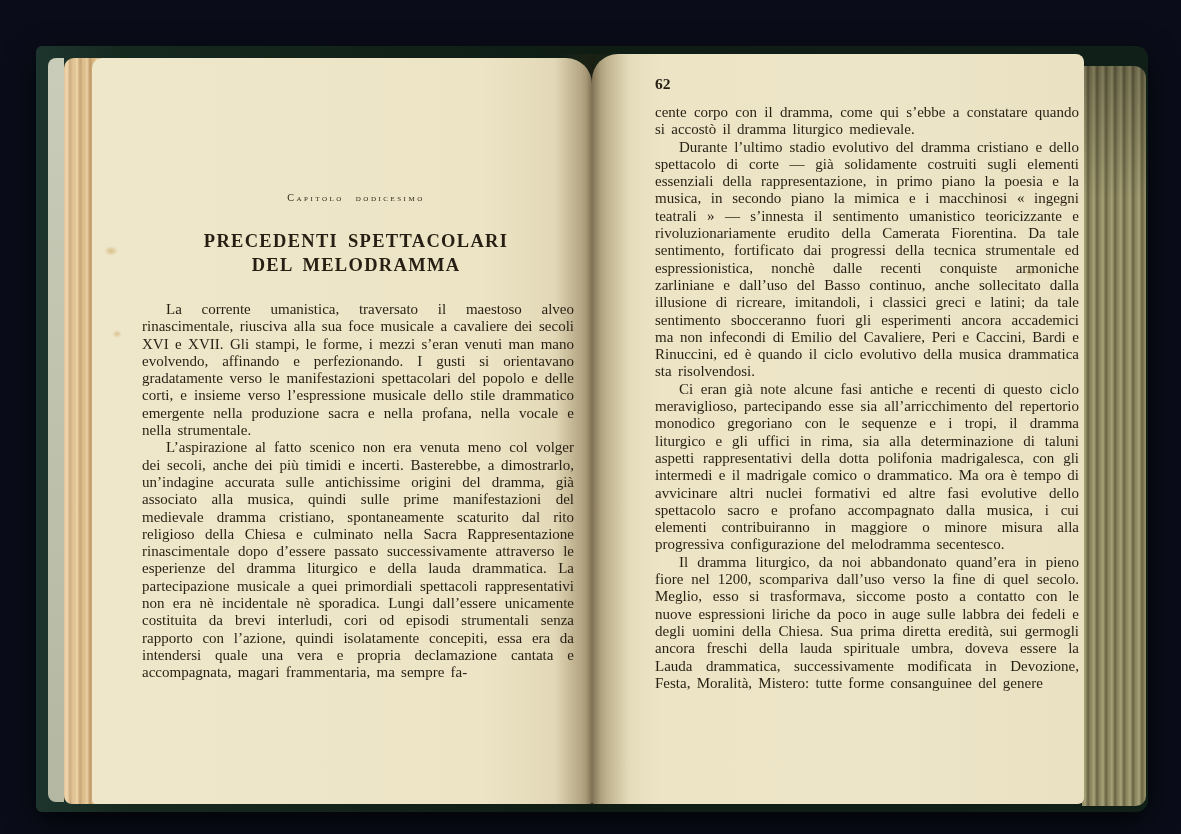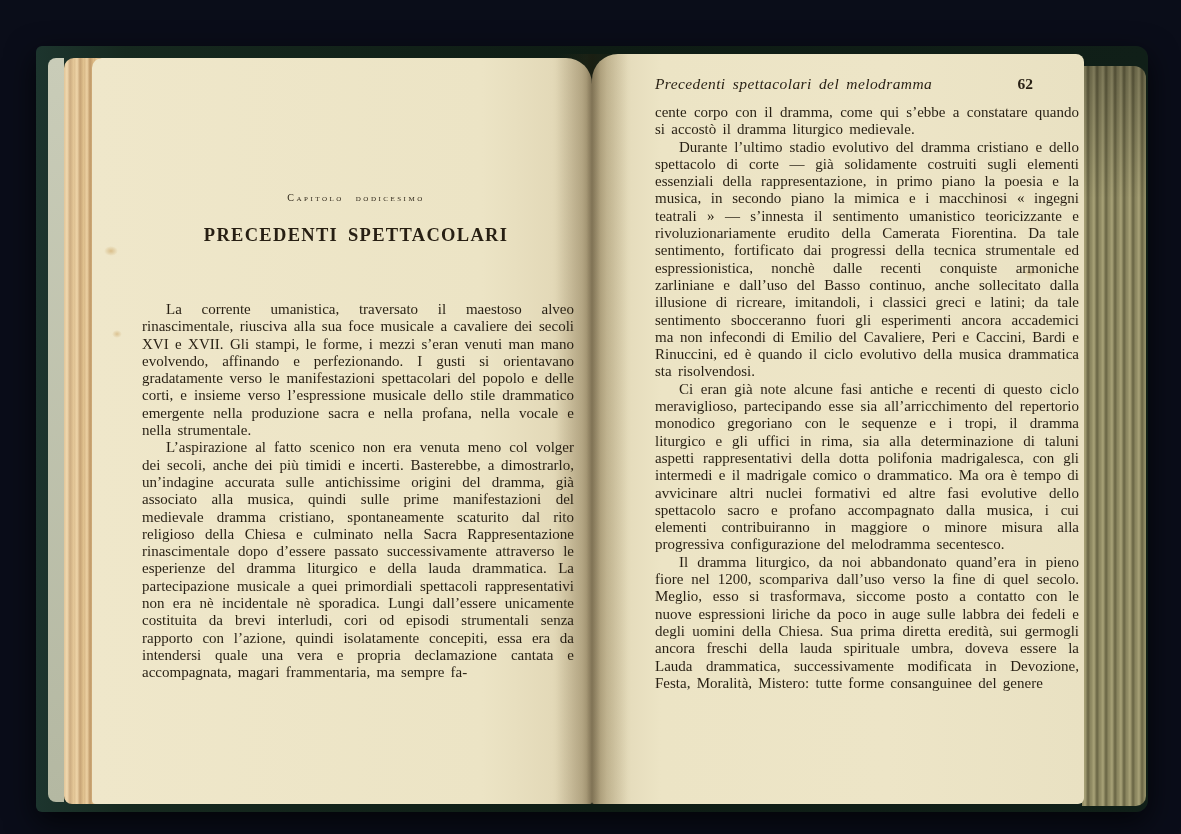--- a/index.html
+++ b/index.html
@@ -59,21 +59,21 @@
   .stain.s2{left:112px;top:330px;width:10px;height:8px;background:radial-gradient(ellipse,rgba(190,140,60,.4),rgba(190,140,60,0) 70%);}
   .stain.s3{left:1024px;top:268px;width:12px;height:9px;background:radial-gradient(ellipse,rgba(180,130,55,.35),rgba(180,130,55,0) 70%);}
   
   .ink{color:#271f13;}
   .chapter-label{
     position:absolute;left:140px;top:192px;width:432px;
     text-align:center;font-variant:small-caps;font-size:10px;
     letter-spacing:2.5px;word-spacing:7px;
   }
   .chapter-title{
-    position:absolute;left:140px;top:223px;width:432px;
+    position:absolute;left:140px;top:229px;width:432px;
     text-align:center;font-weight:bold;font-size:18.5px;line-height:24px;
     letter-spacing:1.3px;word-spacing:4px;
   }
   .body-col{font-size:15px;line-height:17.3px;text-align:justify;word-spacing:2.5px;}
   .left-col{position:absolute;left:142px;top:301px;width:432px;}
   .right-col{position:absolute;left:655px;top:104px;width:424px;}
   .body-col p{margin:0;}
   .body-col p.indent{text-indent:24px;}
   .header-row{
     position:absolute;left:655px;top:75px;width:424px;
@@ -97,28 +97,28 @@
   <div class="page-left"></div>
   <div class="page-right"></div>
   <div class="gutter-shadow"></div>
   <div class="stain s1"></div>
   <div class="stain s2"></div>
   <div class="stain s3"></div>
 
   <div class="chapter-label ink">Capitolo dodicesimo</div>
   <div class="chapter-title ink">
     <div>PRECEDENTI SPETTACOLARI</div>
+    <div>DEL MELODRAMMA</div>
   </div>
   <div class="left-col body-col ink">
     <p class="indent">La corrente umanistica, traversato il maestoso alveo rinascimentale, riusciva alla sua foce musicale a cavaliere dei secoli XVI e XVII. Gli stampi, le forme, i mezzi s’eran venuti man mano evolvendo, affinando e perfezionando. I gusti si orientavano gradatamente verso le manifestazioni spettacolari del popolo e delle corti, e insieme verso l’espressione musicale dello stile drammatico emergente nella produzione sacra e nella profana, nella vocale e nella strumentale.</p>
     <p class="indent">L’aspirazione al fatto scenico non era venuta meno col volger dei secoli, anche dei più timidi e incerti. Basterebbe, a dimostrarlo, un’indagine accurata sulle antichissime origini del dramma, già associato alla musica, quindi sulle prime manifestazioni del medievale dramma cristiano, spontaneamente scaturito dal rito religioso della Chiesa e culminato nella Sacra Rappresentazione rinascimentale dopo d’essere passato successivamente attraverso le esperienze del dramma liturgico e della lauda drammatica. La partecipazione musicale a quei primordiali spettacoli rappresentativi non era nè incidentale nè sporadica. Lungi dall’essere unicamente costituita da brevi interludi, cori od episodi strumentali senza rapporto con l’azione, quindi isolatamente concepiti, essa era da intendersi quale una vera e propria declamazione cantata e accompagnata, magari frammentaria, ma sempre fa-</p>
   </div>
 
   <div class="header-row ink">
-    <span class="running-header">Precedenti spettacolari del melodramma</span>
     <span class="page-number">62</span>
   </div>
   <div class="right-col body-col ink">
     <p>cente corpo con il dramma, come qui s’ebbe a constatare quando si accostò il dramma liturgico medievale.</p>
     <p class="indent">Durante l’ultimo stadio evolutivo del dramma cristiano e dello spettacolo di corte — già solidamente costruiti sugli elementi essenziali della rappresentazione, in primo piano la poesia e la musica, in secondo piano la mimica e i macchinosi « ingegni teatrali » — s’innesta il sentimento umanistico teoricizzante e rivoluzionariamente erudito della Camerata Fiorentina. Da tale sentimento, fortificato dai progressi della tecnica strumentale ed espressionistica, nonchè dalle recenti conquiste armoniche zarliniane e dall’uso del Basso continuo, anche sollecitato dalla illusione di ricreare, imitandoli, i classici greci e latini; da tale sentimento sbocceranno fuori gli esperimenti ancora accademici ma non infecondi di Emilio del Cavaliere, Peri e Caccini, Bardi e Rinuccini, ed è quando il ciclo evolutivo della musica drammatica sta risolvendosi.</p>
     <p class="indent">Ci eran già note alcune fasi antiche e recenti di questo ciclo meraviglioso, partecipando esse sia all’arricchimento del repertorio monodico gregoriano con le sequenze e i tropi, il dramma liturgico e gli uffici in rima, sia alla determinazione di taluni aspetti rappresentativi della dotta polifonia madrigalesca, con gli intermedi e il madrigale comico o drammatico. Ma ora è tempo di avvicinare altri nuclei formativi ed altre fasi evolutive dello spettacolo sacro e profano accompagnato dalla musica, i cui elementi contribuiranno in maggiore o minore misura alla progressiva configurazione del melodramma secentesco.</p>
     <p class="indent"><span>Il dramma liturgico, da noi abbandonato quand’era in pieno fiore nel 1200, scompariva dall’uso verso la fine di quel secolo. Meglio, esso si trasformava, siccome posto a contatto con le nuove espressioni liriche da poco in auge sulle labbra dei fedeli e degli uomini della Chiesa. Sua prima diretta eredità, sui germogli ancora freschi della lauda spirituale umbra, doveva essere la </span><span class="em">Lauda drammatica</span><span>, successivamente modificata in Devozione, Festa, Moralità, Mistero: tutte forme consanguinee del genere</span></p>
   </div>
 </div>
 

